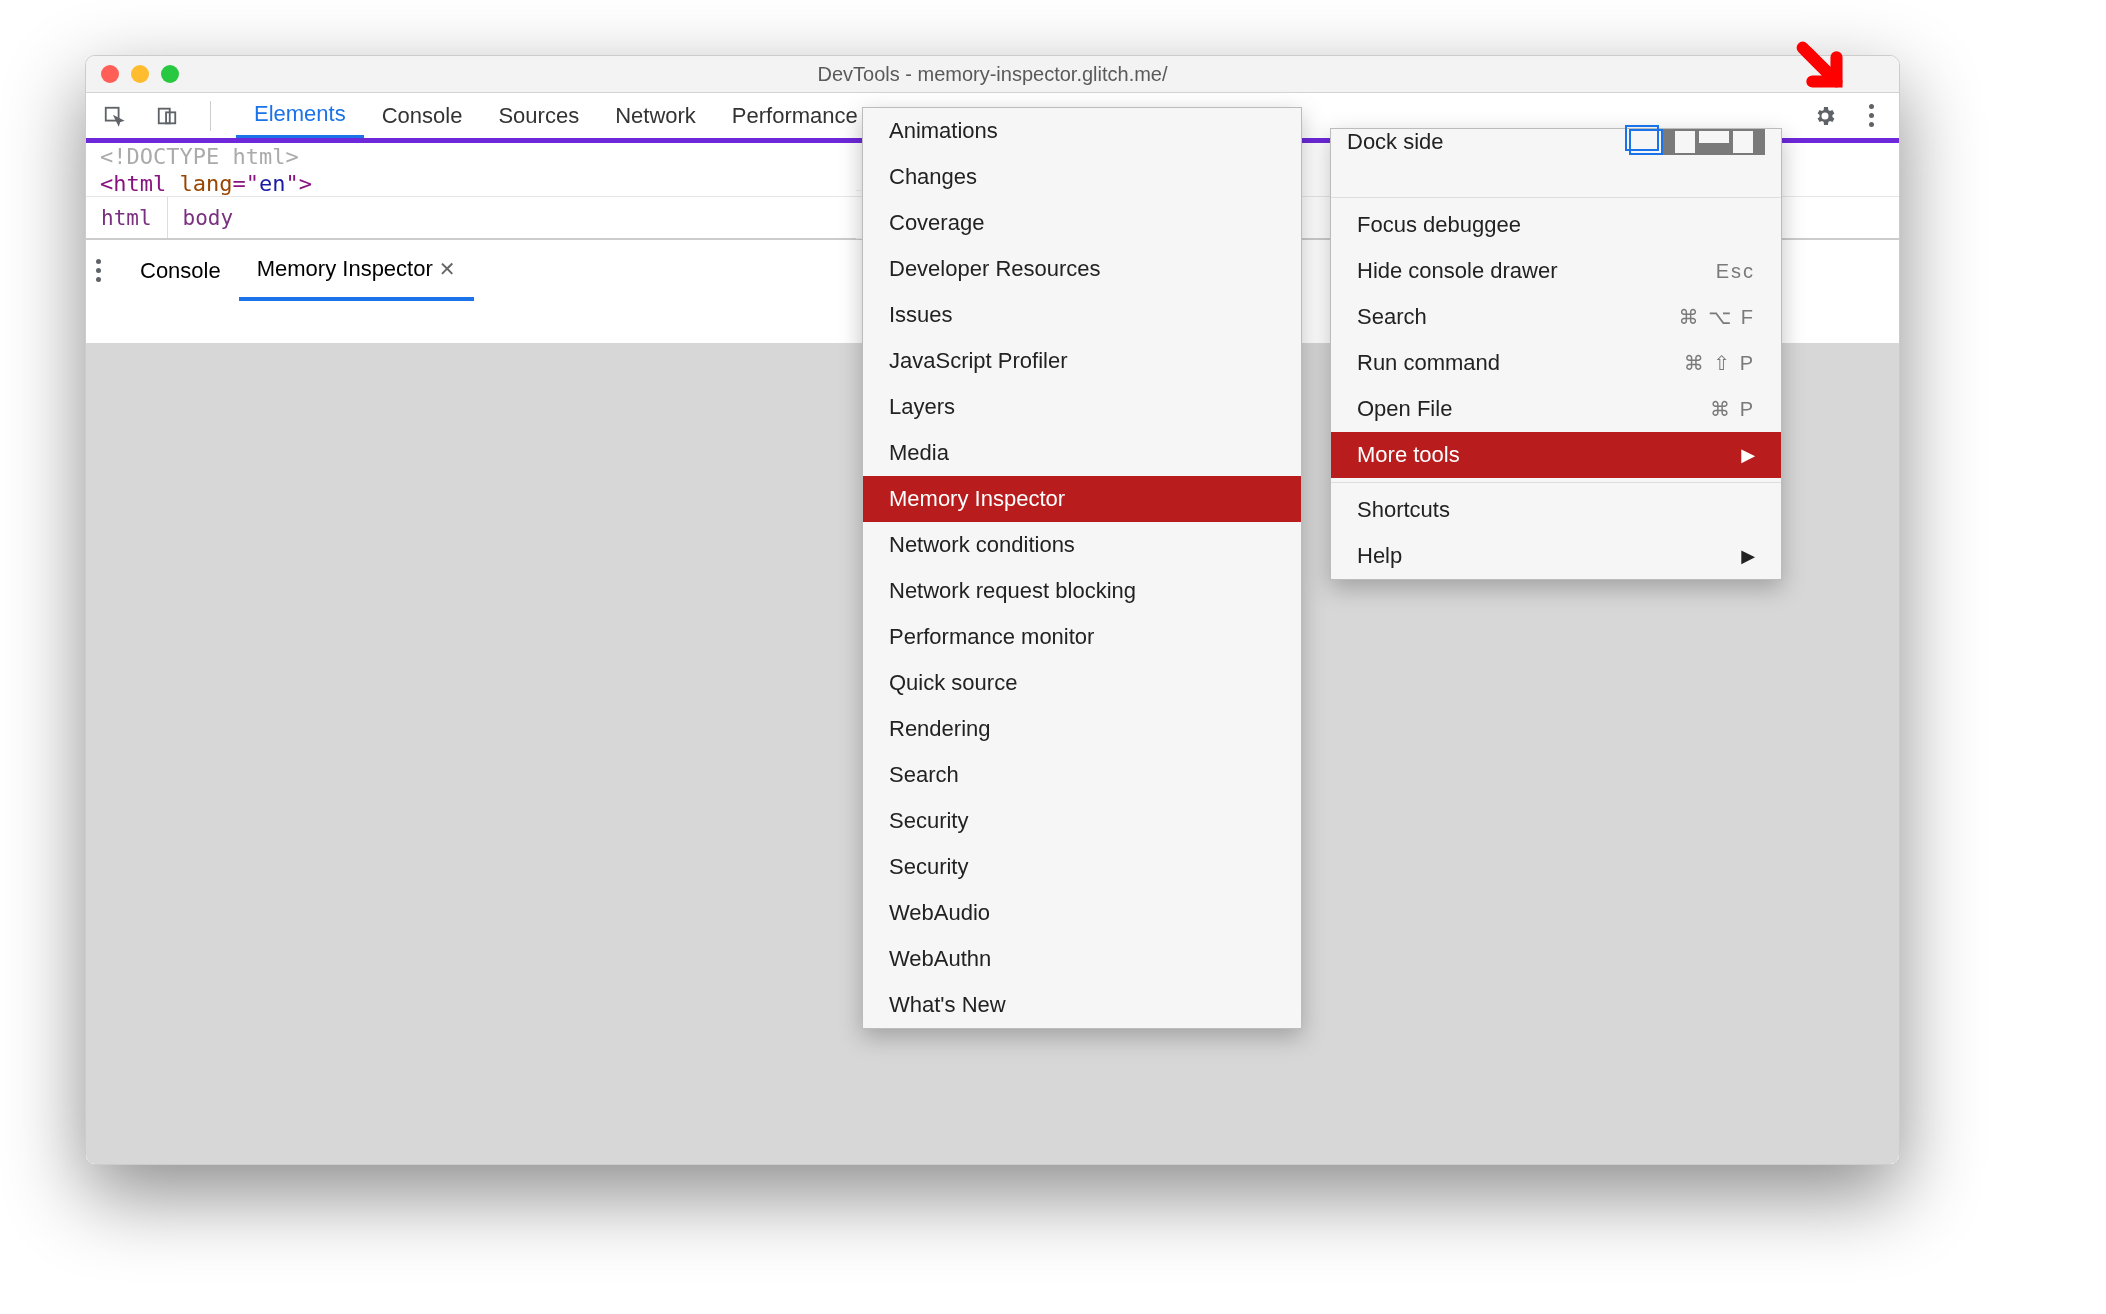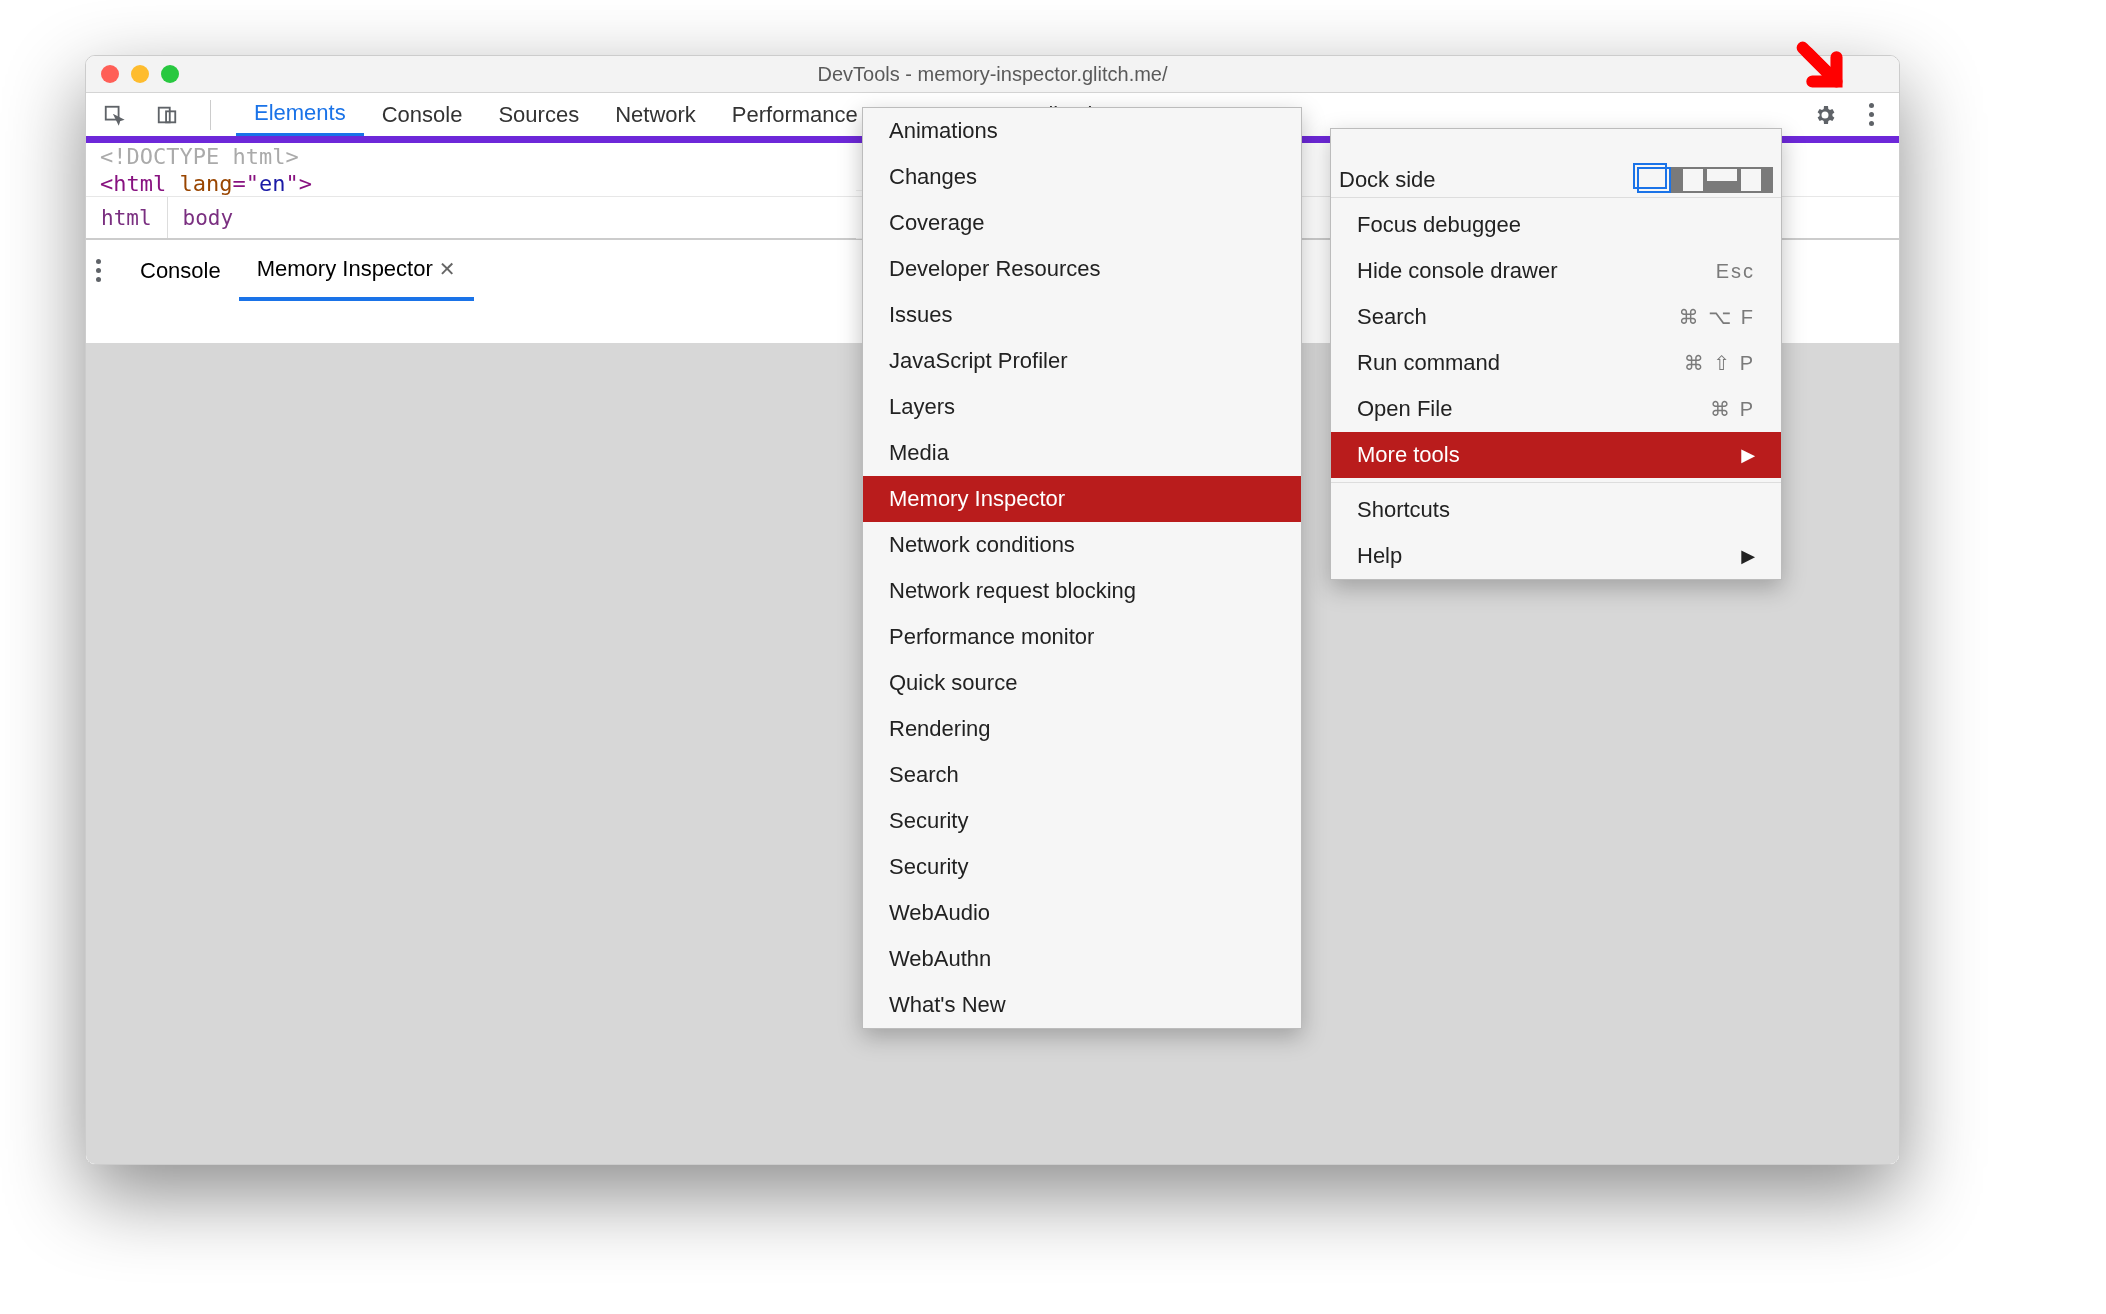--- a/index.html
+++ b/index.html
@@ -6,21 +6,21 @@
 body{font-family:-apple-system,BlinkMacSystemFont,"Segoe UI",Helvetica,Arial,sans-serif;background:#fff;width:2106px;height:1314px;overflow:hidden}
 .stage{position:relative;width:2106px;height:1314px;padding:55px 85px}
 .win{position:relative;width:1815px;height:1110px;background:#fff;border-radius:10px;box-shadow:0 30px 80px rgba(0,0,0,0.45);border:1px solid #ccc;overflow:hidden}
 .titlebar{height:37px;background:#f3f3f3;border-bottom:1px solid #d4d4d4;display:flex;align-items:center;position:relative}
 .tl-dots{display:flex;gap:12px;margin-left:15px}
 .tl-dot{width:18px;height:18px;border-radius:50%}
 .tl-close{background:#ff5f57}
 .tl-min{background:#febc2e}
 .tl-max{background:#28c840}
 .tl-title{position:absolute;left:0;right:0;text-align:center;font-size:20px;color:#5a5a5a;pointer-events:none}
-.tabs{height:50px;display:flex;align-items:center;border-bottom:7px solid #6d28d9;padding:0 10px;gap:17px;font-size:22px;color:#333}
+.tabs{height:50px;display:flex;align-items:center;border-bottom:5px solid #6d28d9;padding:0 10px;gap:17px;font-size:22px;color:#333}
 .tab{padding:0 18px;height:100%;display:flex;align-items:center;cursor:default}
 .tab.active{border-bottom:3px solid #1a73e8;color:#1a73e8}
 .ibtn{width:36px;height:36px;display:flex;align-items:center;justify-content:center;color:#5f6368}
 .main{position:relative;height:calc(100% - 87px);background:#fff}
 .dom-row{height:54px;display:flex;align-items:center;font-family:Menlo,Consolas,monospace;font-size:22px;color:#303942;padding-left:14px;flex-direction:column;align-items:flex-start;justify-content:center;gap:2px;border-bottom:1px solid #e7e7e7}
 .dom-row .l1{color:#aaa}
 .tag{color:#881280}
 .attr{color:#994500}
 .val{color:#1a1aa6}
 .crumbs{height:42px;display:flex;align-items:center;font-size:21px;border-bottom:1px solid #ccc}
@@ -34,21 +34,21 @@
 .drawer .dtab.active{border-bottom:4px solid #1a73e8}
 .close-x{margin-left:6px;color:#666;font-size:20px}
 .big-gray{position:absolute;top:200px;left:0;right:0;bottom:0;background:#d7d7d7;display:flex;align-items:flex-start;justify-content:center;padding-top:225px;font-size:24px;color:#5f6368}
 .menu{position:absolute;background:#f6f6f6;border:1px solid #bcbcbc;box-shadow:0 8px 22px rgba(0,0,0,0.25);font-size:22px;color:#222}
 .menu .item{height:46px;display:flex;align-items:center;padding:0 26px 0 26px;white-space:nowrap}
 .menu .item.sel{background:#b91c1c;color:#fff}
 .menu .sep{height:1px;background:#ddd;margin:4px 0}
 .menu .item .sc{margin-left:auto;color:#7a7a7a;font-size:20px;letter-spacing:2px}
 .menu.more{left:862px;top:107px;width:440px}
 .menu.main-m{left:1330px;top:128px;width:452px}
-.menu.main-m .dock-row{height:64px;display:flex;align-items:flex-end;padding:0 8px;gap:0}
+.menu.main-m .dock-row{height:64px;display:flex;align-items:flex-start;padding:0 16px;gap:0}
 .menu.main-m .dock-row .lbl{flex:1;font-size:22px}
 .dk{width:34px;height:26px;border:2px solid #7a7a7a}
 .dk.undock{border-color:#1a73e8;position:relative}
 .dk.undock::after{content:"";position:absolute;left:-6px;top:-6px;width:30px;height:22px;border:2px solid #1a73e8}
 .dk.left{box-shadow:inset 10px 0 0 #7a7a7a}
 .dk.bottom{box-shadow:inset 0 -10px 0 #7a7a7a}
 .dk.right{box-shadow:inset -10px 0 0 #7a7a7a}
 .arrow-ann{position:absolute;left:1793px;top:38px;color:#ff0000;font-weight:900}
 .chev-r{margin-left:auto;font-size:18px}
 .gear-row{margin-left:auto;display:flex;gap:10px;align-items:center}

